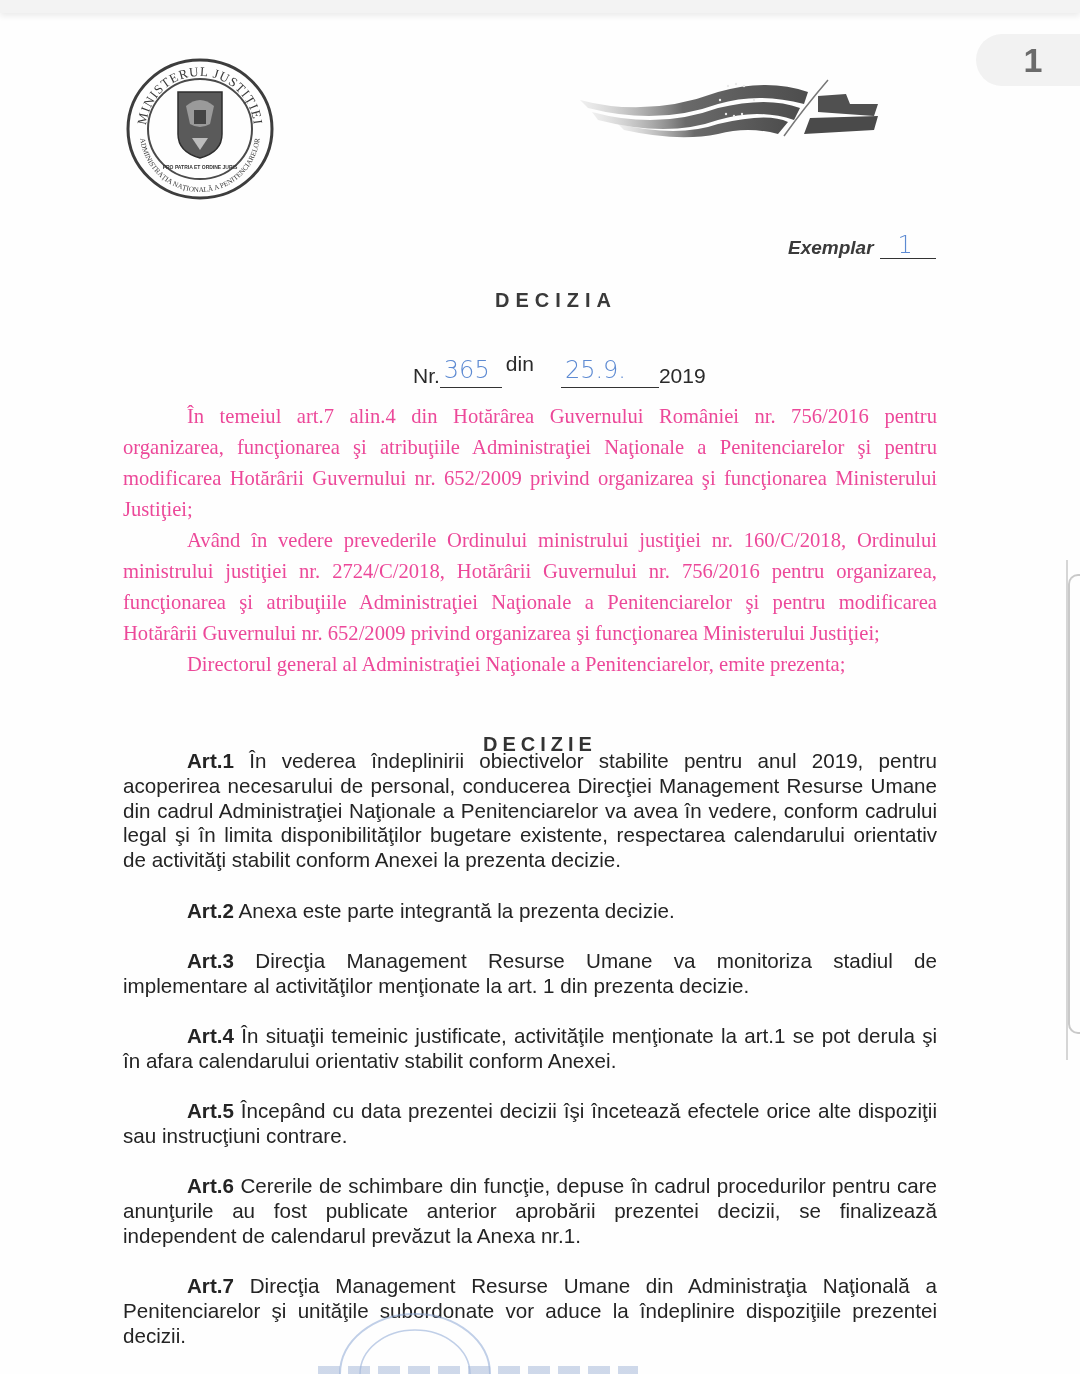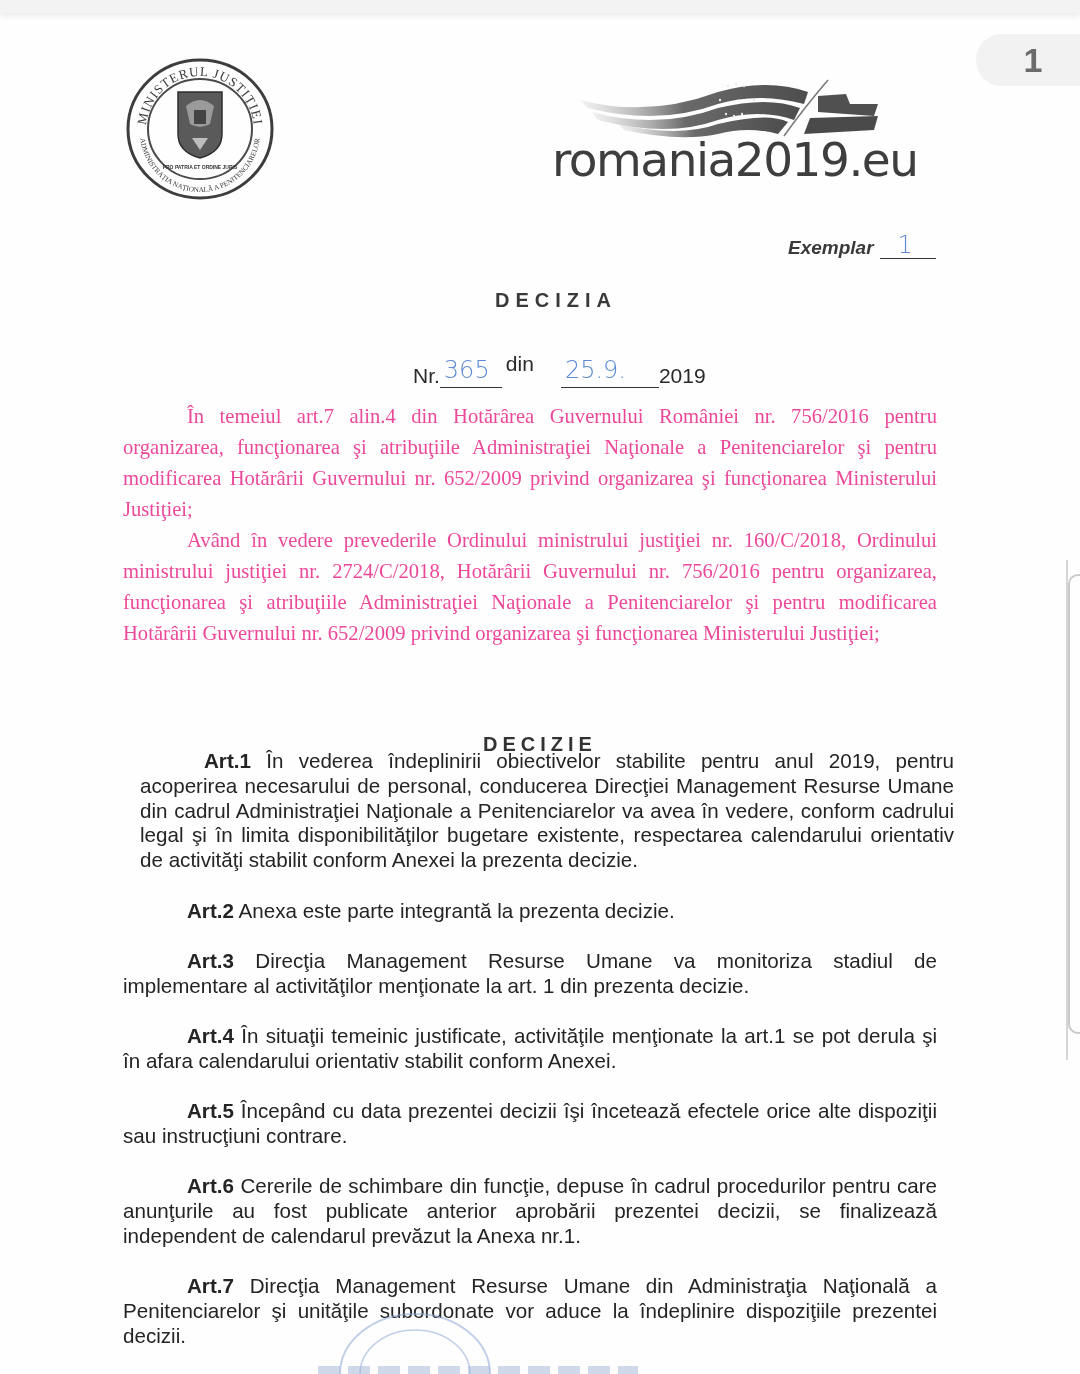--- a/index.html
+++ b/index.html
@@ -190,21 +190,20 @@
       <circle cx="150" cy="8" r="1.2"></circle>
         <circle cx="158" cy="6" r="1.2"></circle>
         <circle cx="166" cy="8" r="1.2"></circle>
       <circle cx="142" cy="22" r="1.2"></circle>
         <circle cx="176" cy="22" r="1.2"></circle>
       <circle cx="148" cy="36" r="1.2"></circle>
         <circle cx="156" cy="38" r="1.2"></circle>
         <circle cx="164" cy="36" r="1.2"></circle>
     </g>
   </svg>
-  <div class="eu-text">romania2019.eu</div>
 </div>
 
 <div class="exemplar">
   <span>Exemplar</span>
   <span class="blank">
     <span class="handwriting">1</span>
   </span>
 </div>
 
 <div class="title-decizia">DECIZIA</div>
@@ -217,25 +216,26 @@
   <span class="sp">din</span>
   <span class="blank date">
     <span class="handwriting">25.9.</span>
   </span>
   <span>2019</span>
 </div>
 
 <div class="body-text" style="top:401px;">
   <p class="indent">În temeiul art.7 alin.4 din Hotărârea Guvernului României nr. 756/2016 pentru organizarea, funcţionarea şi atribuţiile Administraţiei Naţionale a Penitenciarelor şi pentru modificarea Hotărârii Guvernului nr. 652/2009 privind organizarea şi funcţionarea Ministerului Justiţiei;</p>
   <p class="indent">Având în vedere prevederile Ordinului ministrului justiţiei nr. 160/C/2018, Ordinului ministrului justiţiei nr. 2724/C/2018, Hotărârii Guvernului nr. 756/2016 pentru organizarea, funcţionarea şi atribuţiile Administraţiei Naţionale a Penitenciarelor şi pentru modificarea Hotărârii Guvernului nr. 652/2009 privind organizarea şi funcţionarea Ministerului Justiţiei;</p>
+  <p class="indent">Directorul general al Administraţiei Naţionale a Penitenciarelor, emite prezenta;</p>
 </div>
 
 <div class="title-decizie">DECIZIE</div>
 
-<div class="article" style="top:749px;margin-left:17px;">
+<div class="article" style="top:749px;">
   <p><span class="b">Art.1</span> <span>În vederea îndeplinirii obiectivelor stabilite pentru anul 2019, pentru acoperirea necesarului de personal, conducerea Direcţiei Management Resurse Umane din cadrul Administraţiei Naţionale a Penitenciarelor va avea în vedere, conform cadrului legal şi în limita disponibilităţilor bugetare existente, respectarea calendarului orientativ de activităţi stabilit conform Anexei la prezenta decizie.</span></p>
 </div>
 <div class="article" style="top:899px;">
   <p><span class="b">Art.2</span> <span>Anexa este parte integrantă la prezenta decizie.</span></p>
 </div>
 <div class="article" style="top:949px;">
   <p><span class="b">Art.3</span> <span>Direcţia Management Resurse Umane va monitoriza stadiul de implementare al activităţilor menţionate la art. 1 din prezenta decizie.</span></p>
 </div>
 <div class="article" style="top:1024px;">
   <p><span class="b">Art.4</span> <span>În situaţii temeinic justificate, activităţile menţionate la art.1 se pot derula şi în afara calendarului orientativ stabilit conform Anexei.</span></p>

